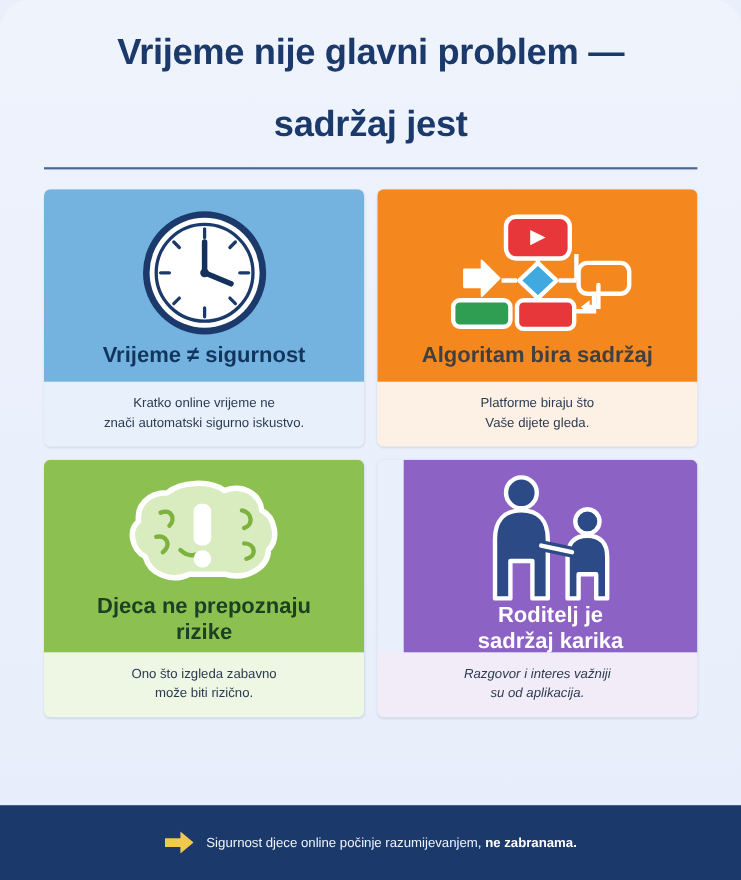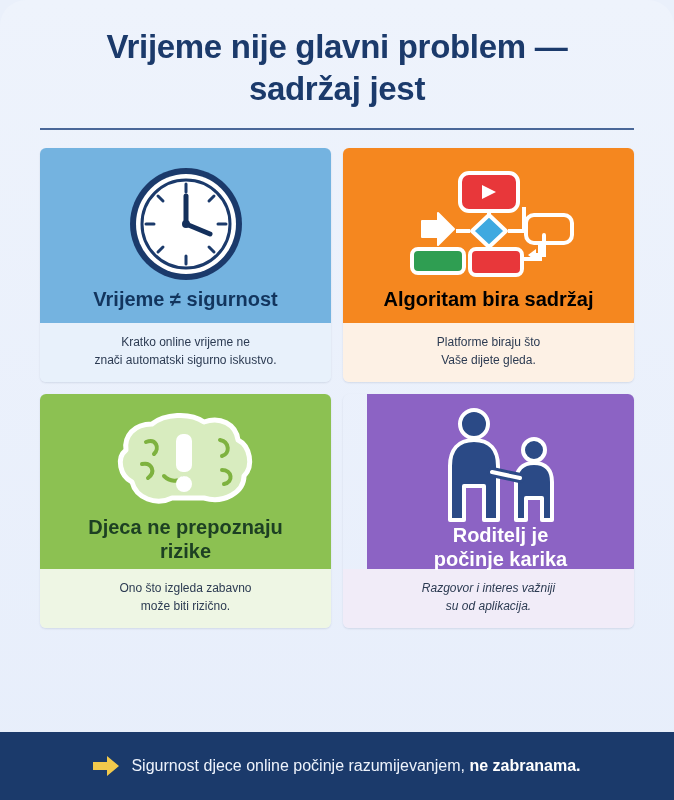--- a/index.html
+++ b/index.html
@@ -31,20 +31,21 @@
   .title {
     color: #1b3a6b;
     font-size: 33px;
     font-weight: bold;
     line-height: 1.28;
     letter-spacing: -0.3px;
     margin: 0;
   }
   .title-line2 {
     display: block;
+    margin-top: 24px;
   }
   .title-rule {
     width: 594px;
     height: 2px;
     background: #2d4f86;
     margin: 18px auto 0 auto;
     opacity: 0.85;
   }
   
   .grid {
@@ -99,21 +100,21 @@
     color: #2c3b52;
     padding: 11px 14px 13px 14px;
     box-sizing: border-box;
   }
   
   .card-blue .card-top { background: #74b3e0; }
   .card-blue .card-heading { color: #12355e; }
   .card-blue .card-body { background: #e8f1fb; }
 
   .card-orange .card-top { background: #f5871f; }
-  .card-orange .card-heading { color: #000000; }
+  .card-orange .card-heading { color: #404040; }
   .card-orange .card-body { background: #fdf1e5; }
 
   .card-green .card-top { background: #8cc152; }
   .card-green .card-heading { color: #1d4023; }
   .card-green .card-body { background: #eef6e4; }
 
   .card-purple .card-top { background: #8c63c4; margin-left: 24px; }
   .card-purple .card-heading { color: #ffffff; }
   .card-purple .card-body { background: #f1ecf8; font-style: italic; }
 
@@ -128,21 +129,21 @@
     gap: 12px;
     padding: 0 24px;
     box-sizing: border-box;
   }
   .footer-arrow {
     flex: 0 0 auto;
     display: block;
   }
   .footer-text {
     color: #ffffff;
-    font-size: 16px;
+    font-size: 12px;
     font-weight: bold;
   }
   .footer-text .soft {
     font-weight: normal;
     color: #eef3fc;
   }
   svg { display: block; }
 </style>
 </head>
 <body>
@@ -265,21 +266,21 @@
 
             <circle cx="108" cy="44" r="11" fill="#2b4a86" stroke="#ffffff" stroke-width="4"></circle>
             <path d="M108,57 C96,57 90,64 90,76 L90,114 L100,114 L100,92 L116,92 L116,114 L126,114 L126,76 C126,64 120,57 108,57 Z" fill="#2b4a86" stroke="#ffffff" stroke-width="4" stroke-linejoin="round"></path>
 
             <path d="M66,66 L94,72" stroke="#2b4a86" stroke-width="10" stroke-linecap="round"></path>
             <path d="M66,66 L94,72" stroke="#ffffff" stroke-width="4" stroke-linecap="round"></path>
           </svg>
         </div>
         <div class="card-heading two-line">
           <span>Roditelj je</span><br>
-          <span>počinje karika</span>
+          <span>sadržaj karika</span>
         </div>
       </div>
       <div class="card-body">
         <span>Razgovor i interes važniji</span><br>
         <span>su od aplikacija.</span>
       </div>
     </div>
 
   </div>
 

